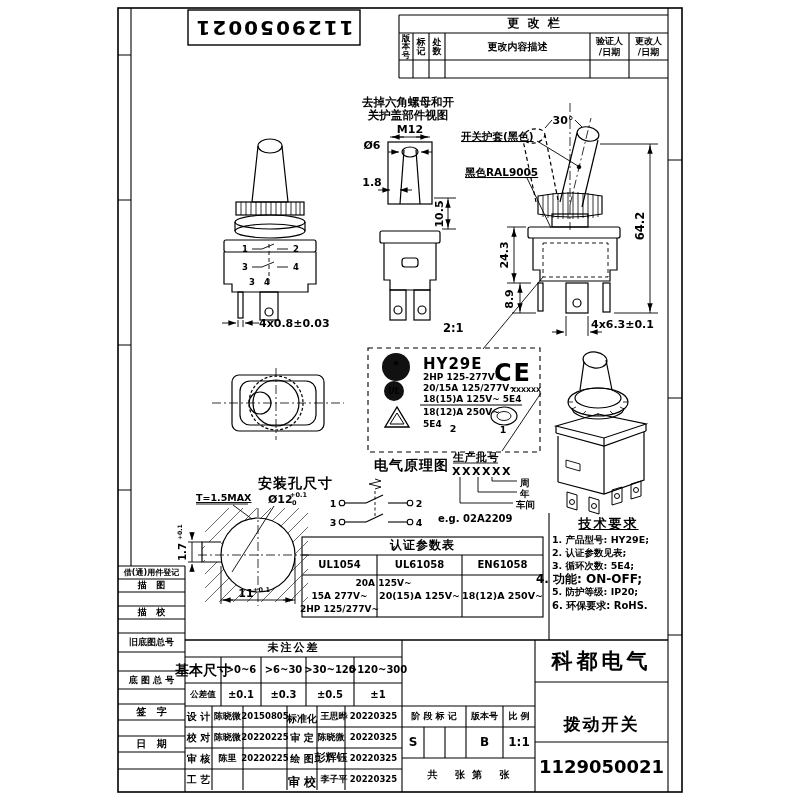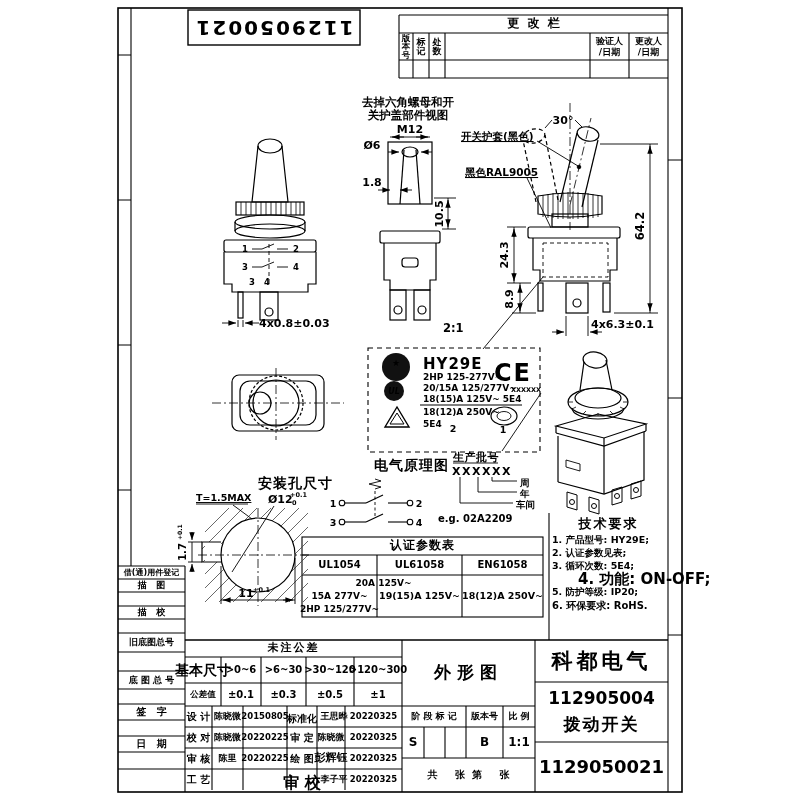--- a/index.html
+++ b/index.html
@@ -451,20 +451,21 @@
     <text x="253" y="592" font-size="6.5">+0.1</text>
   </g>
 </svg>
 
   <div class="t rot180" style="left:188px;top:10px;width:172px;height:35px;font-size:20px;letter-spacing:2px;">1129050021</div>
 
   <div class="t" style="left:399px;top:15px;width:269px;height:18px;font-size:12px;">更  改  栏</div>
   <div class="t vert" style="left:399px;top:33px;width:14px;height:27px;font-size:8.5px;">版本号</div>
   <div class="t vert" style="left:413px;top:33px;width:16px;height:27px;font-size:9px;">标记</div>
   <div class="t vert" style="left:429px;top:33px;width:16px;height:27px;font-size:9px;">处数</div>
+  <div class="t" style="left:445px;top:33px;width:145px;height:27px;font-size:10px;">更改内容描述</div>
   <div class="t" style="left:590px;top:33px;width:39px;height:27px;font-size:9px;">验证人
 /日期</div>
   <div class="t" style="left:629px;top:33px;width:39px;height:27px;font-size:9px;">更改人
 /日期</div>
 
   <div class="t" style="left:118px;top:566px;width:67px;height:13px;font-size:8px;">借(通)用件登记</div>
   <div class="t" style="left:118px;top:579px;width:67px;height:13px;font-size:9px;">描   图</div>
   <div class="t" style="left:118px;top:606px;width:67px;height:13px;font-size:9px;">描   校</div>
   <div class="t" style="left:118px;top:633px;width:67px;height:19px;font-size:9px;">旧底图总号</div>
   <div class="t" style="left:118px;top:671px;width:67px;height:18px;font-size:9px;">底 图 总 号</div>
@@ -498,49 +499,47 @@
   <div class="t" style="left:345px;top:727px;width:57px;height:21px;font-size:8.5px;">20220325</div>
 
   <div class="t" style="left:185px;top:748px;width:27px;height:21px;font-size:10px;">审 核</div>
   <div class="t" style="left:212px;top:748px;width:31px;height:21px;font-size:9px;">陈里</div>
   <div class="t" style="left:243px;top:748px;width:44px;height:21px;font-size:8.5px;">20220225</div>
   <div class="t" style="left:287px;top:748px;width:30px;height:21px;font-size:10px;">绘 图</div>
   <div class="t" style="left:317px;top:748px;width:28px;height:21px;font-size:11px;">彭辉钰</div>
   <div class="t" style="left:345px;top:748px;width:57px;height:21px;font-size:8.5px;">20220325</div>
 
   <div class="t" style="left:185px;top:769px;width:27px;height:21px;font-size:10px;">工 艺</div>
-  <div class="t" style="left:287px;top:769px;width:30px;height:28px;font-size:16px;">审 校</div>
+  <div class="t" style="left:287px;top:769px;width:30px;height:28px;font-size:12px;">审 校</div>
   <div class="t" style="left:317px;top:769px;width:34px;height:21px;font-size:9px;">李子平</div>
   <div class="t" style="left:345px;top:769px;width:57px;height:21px;font-size:8.5px;">20220325</div>
 
-  <div class="t" style="left:402px;top:640px;width:133px;height:66px;font-size:17px;letter-spacing:6px;">外形图</div>
   <div class="t" style="left:402px;top:706px;width:64px;height:21px;font-size:9px;">阶 段 标 记</div>
   <div class="t" style="left:466px;top:706px;width:37px;height:21px;font-size:9px;">版本号</div>
   <div class="t" style="left:503px;top:706px;width:32px;height:21px;font-size:9px;">比 例</div>
   <div class="t" style="left:402px;top:727px;width:22px;height:31px;font-size:12px;">S</div>
   <div class="t" style="left:466px;top:727px;width:37px;height:31px;font-size:12px;">B</div>
   <div class="t" style="left:503px;top:727px;width:32px;height:31px;font-size:12px;">1:1</div>
   <div class="t" style="left:402px;top:758px;width:133px;height:34px;font-size:10px;">共     张  第     张</div>
 
   <div class="t" style="left:535px;top:640px;width:133px;height:42px;font-size:21px;letter-spacing:4px;">科都电气</div>
-  <div class="t" style="left:535px;top:686px;width:133px;height:26px;font-size:17px;">112905004</div>
   <div class="t" style="left:535px;top:712px;width:133px;height:26px;font-size:17px;letter-spacing:2px;">拨动开关</div>
   <div class="t" style="left:535px;top:742px;width:133px;height:50px;font-size:18px;">1129050021</div>
 
   <div class="t" style="left:302px;top:537px;width:241px;height:18px;font-size:12px;letter-spacing:1px;">认证参数表</div>
   <div class="t" style="left:302px;top:555px;width:75px;height:20px;font-size:10px;">UL1054</div>
   <div class="t" style="left:377px;top:555px;width:85px;height:20px;font-size:10px;">UL61058</div>
   <div class="t" style="left:462px;top:555px;width:81px;height:20px;font-size:10px;">EN61058</div>
   <div class="t" style="left:302px;top:577px;width:75px;height:13px;font-size:9px;margin-left:44px;">20A 125V~</div>
   <div class="t" style="left:302px;top:590px;width:75px;height:13px;font-size:9px;">15A 277V~</div>
   <div class="t" style="left:302px;top:603px;width:75px;height:13px;font-size:9px;">2HP 125/277V~</div>
-  <div class="t" style="left:377px;top:575px;width:85px;height:42px;font-size:9.5px;">19(15)A 125V~</div>
+  <div class="t" style="left:377px;top:575px;width:85px;height:42px;font-size:9.5px;">20(15)A 125V~</div>
   <div class="t" style="left:462px;top:575px;width:81px;height:42px;font-size:9.5px;">18(12)A 250V~</div>
 
-  <div class="t" style="left:549px;top:516px;width:119px;height:16px;font-size:13px;letter-spacing:2px;">技术要求</div>
+  <div class="t" style="left:549px;top:516px;width:119px;height:16px;font-size:13px;letter-spacing:2px;text-decoration:underline;">技术要求</div>
   <div class="t tl" style="left:552px;top:534px;width:116px;height:13px;font-size:9.5px;">1. 产品型号: HY29E;</div>
   <div class="t tl" style="left:552px;top:547px;width:116px;height:13px;font-size:9.5px;">2. 认证参数见表;</div>
   <div class="t tl" style="left:552px;top:560px;width:116px;height:13px;font-size:9.5px;">3. 循环次数: 5E4;</div>
-  <div class="t tl" style="left:578px;top:573px;width:116px;height:13px;font-size:15px;">4. 功能: ON-OFF;</div>
+  <div class="t tl" style="left:536px;top:573px;width:116px;height:13px;font-size:12px;">4. 功能: ON-OFF;</div>
   <div class="t tl" style="left:552px;top:586px;width:116px;height:13px;font-size:9.5px;">5. 防护等级: IP20;</div>
   <div class="t tl" style="left:552px;top:599px;width:116px;height:13px;font-size:10px;">6. 环保要求: RoHS.</div>
 
 </div>
 
 </body></html>

